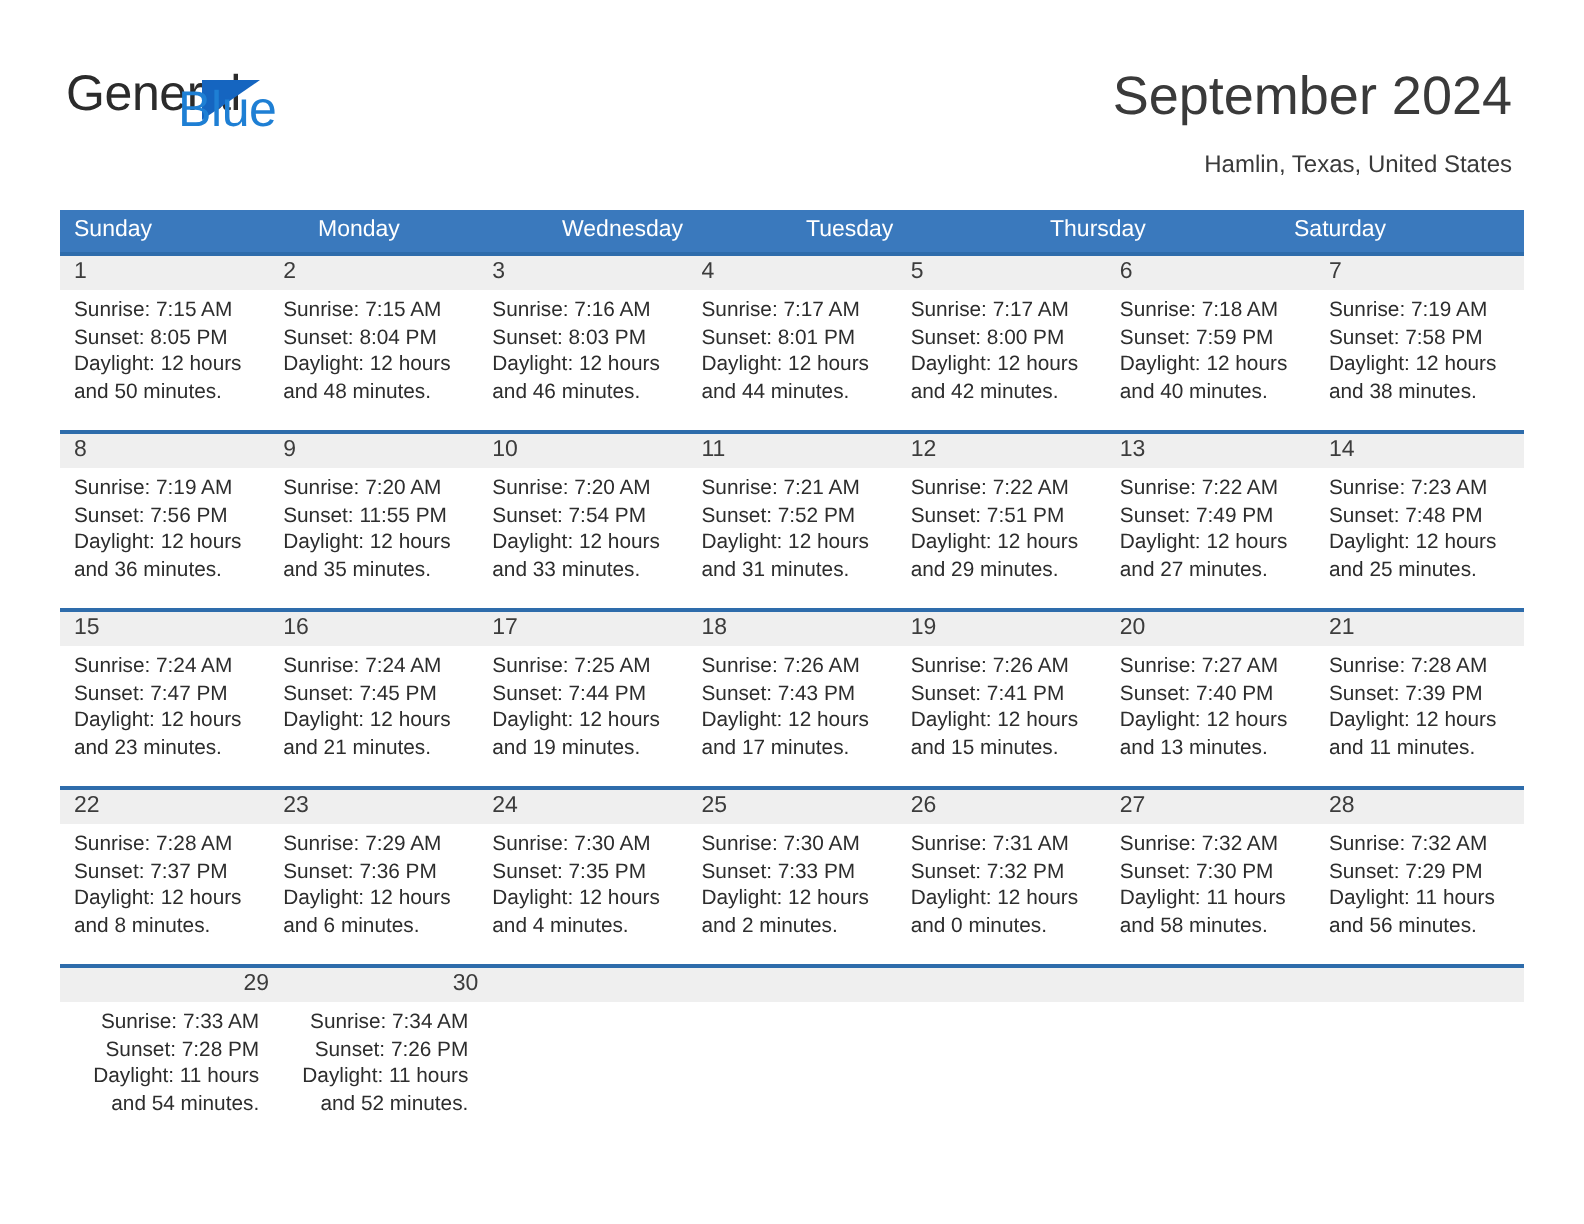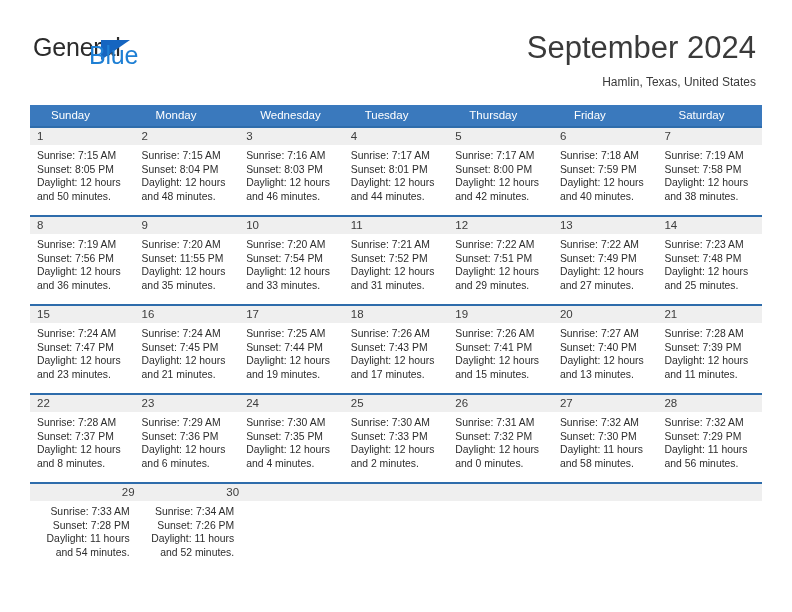--- a/index.html
+++ b/index.html
@@ -52,21 +52,21 @@
     letter-spacing: -0.2px;
     font-family: "Liberation Sans", sans-serif;
   }
 
   .title-block {
     position: absolute;
     right: 36px; top: 32px;
     text-align: right;
   }
   .cal-title {
-    font-size: 31px;
+    font-size: 27px;
     color: #3a3a3a;
     line-height: 32px;
     white-space: nowrap;
   }
   .cal-subtitle {
     margin-top: 9px;
     font-size: 12px;
     color: #3a3a3a;
     line-height: 18px;
     white-space: nowrap;
@@ -81,21 +81,21 @@
   .weekday-row {
     display: flex;
     background: #3a79bd;
     height: 21px;
   }
   .weekday {
     flex: 1 1 0;
     color: #ffffff;
     font-size: 11.5px;
     line-height: 21px;
-    padding-left: 21px;
+    padding-left: 7px;
     white-space: nowrap;
     overflow: hidden;
   }
 
   .week-row {
     display: flex;
     border-top: 2px solid #2e6cab;
     height: 89px;
   }
   .week-row.last { height: 89px; text-align: right; }
@@ -146,21 +146,20 @@
   </div>
 
   <div class="calendar">
 
     <div class="weekday-row">
       <div class="weekday">Sunday</div>
       <div class="weekday">Monday</div>
       <div class="weekday">Wednesday</div>
       <div class="weekday">Tuesday</div>
       <div class="weekday">Thursday</div>
-      <div class="weekday">Friday</div>
       <div class="weekday">Saturday</div>
     </div>
 
     <div class="week-row">
       <div class="day-cell">
         <div class="day-num-band">1</div>
         <div class="day-lines">
           <div class="day-line">Sunrise: 7:15 AM</div>
           <div class="day-line">Sunset: 8:05 PM</div>
           <div class="day-line">Daylight: 12 hours</div>

